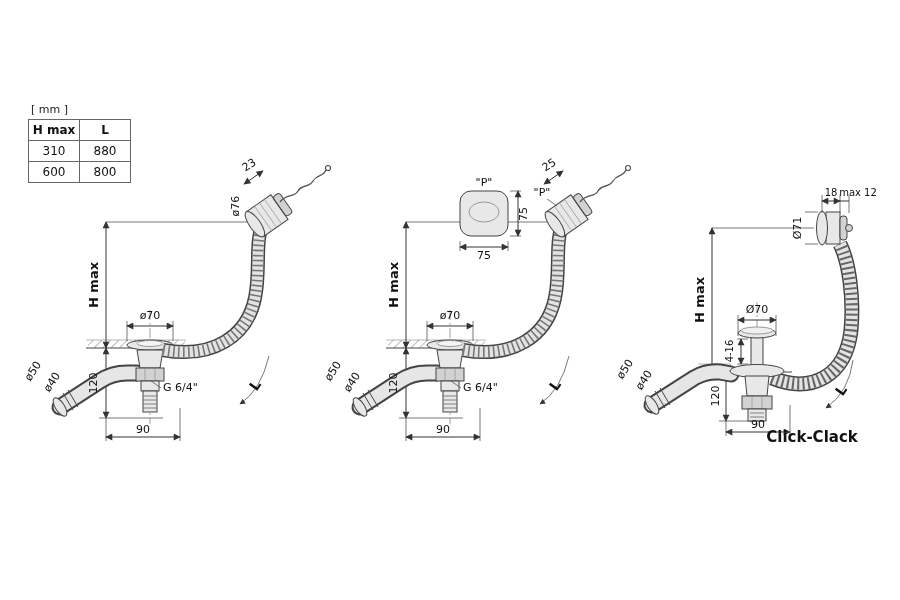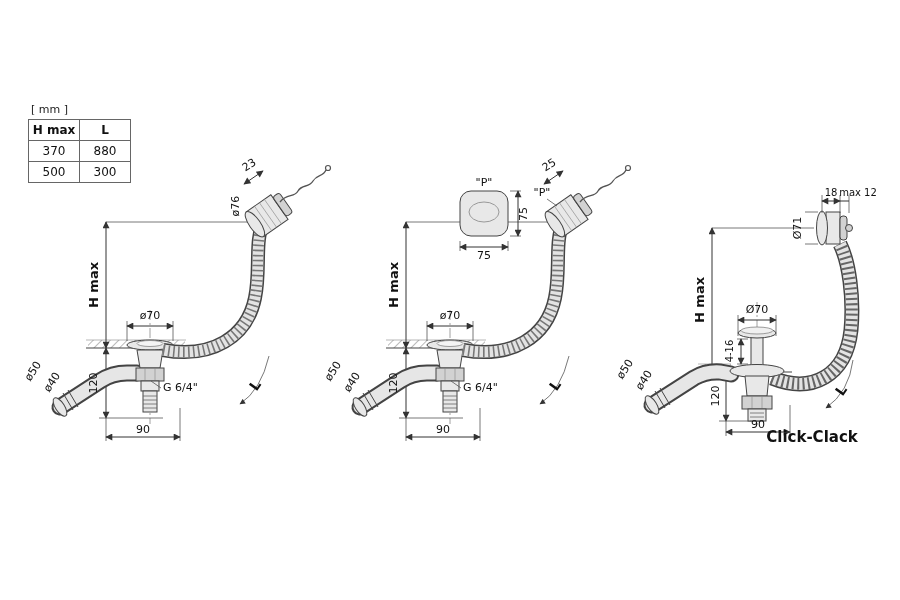--- a/index.html
+++ b/index.html
@@ -30,26 +30,26 @@
 
 <span class="unit-label">[ mm ]</span>
 
 <table class="spec">
   <tbody>
       <tr>
     <th>H max</th>
     <th>L</th>
   </tr>
   <tr>
-    <td>370</td>
+    <td>310</td>
     <td>880</td>
   </tr>
   <tr>
-    <td>500</td>
-    <td>300</td>
+    <td>600</td>
+    <td>800</td>
   </tr>
 </tbody>
   </table>
 
 <svg width="900" height="600" viewBox="0 0 900 600">
   <defs>
     <marker id="arr" viewBox="0 0 10 10" refX="9" refY="5" markerWidth="9" markerHeight="7" orient="auto-start-reverse">
         <path d="M0,0 L10,5 L0,10 z" fill="#333"></path>
       </marker>
     <pattern id="hatch" width="6" height="6" patternUnits="userSpaceOnUse" patternTransform="rotate(45)">

